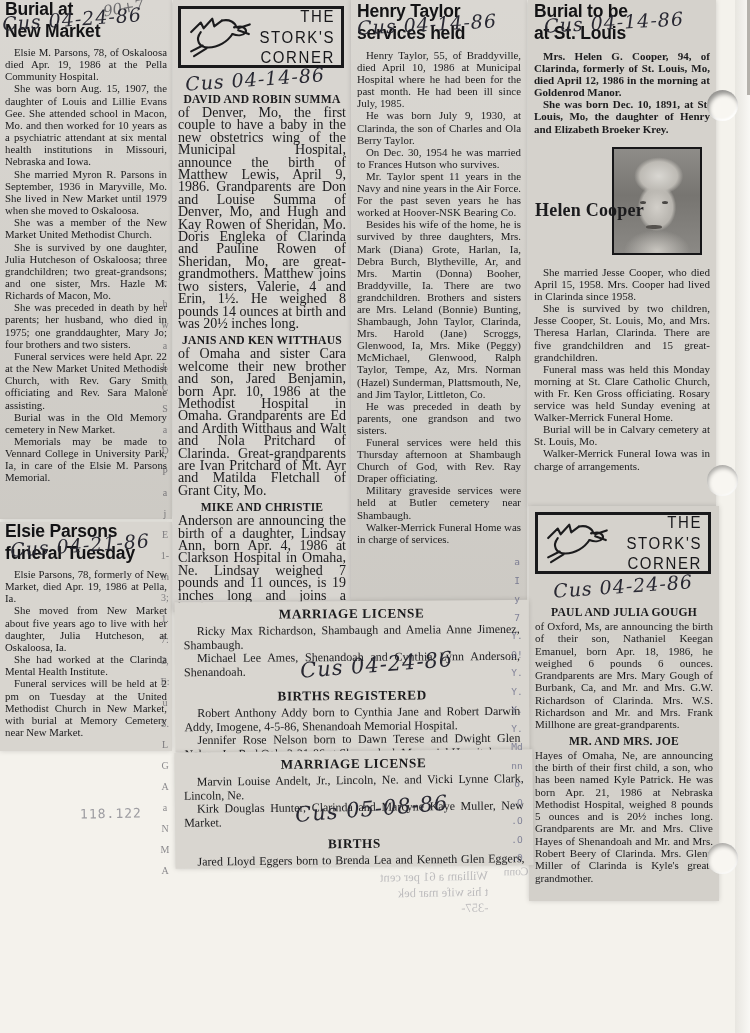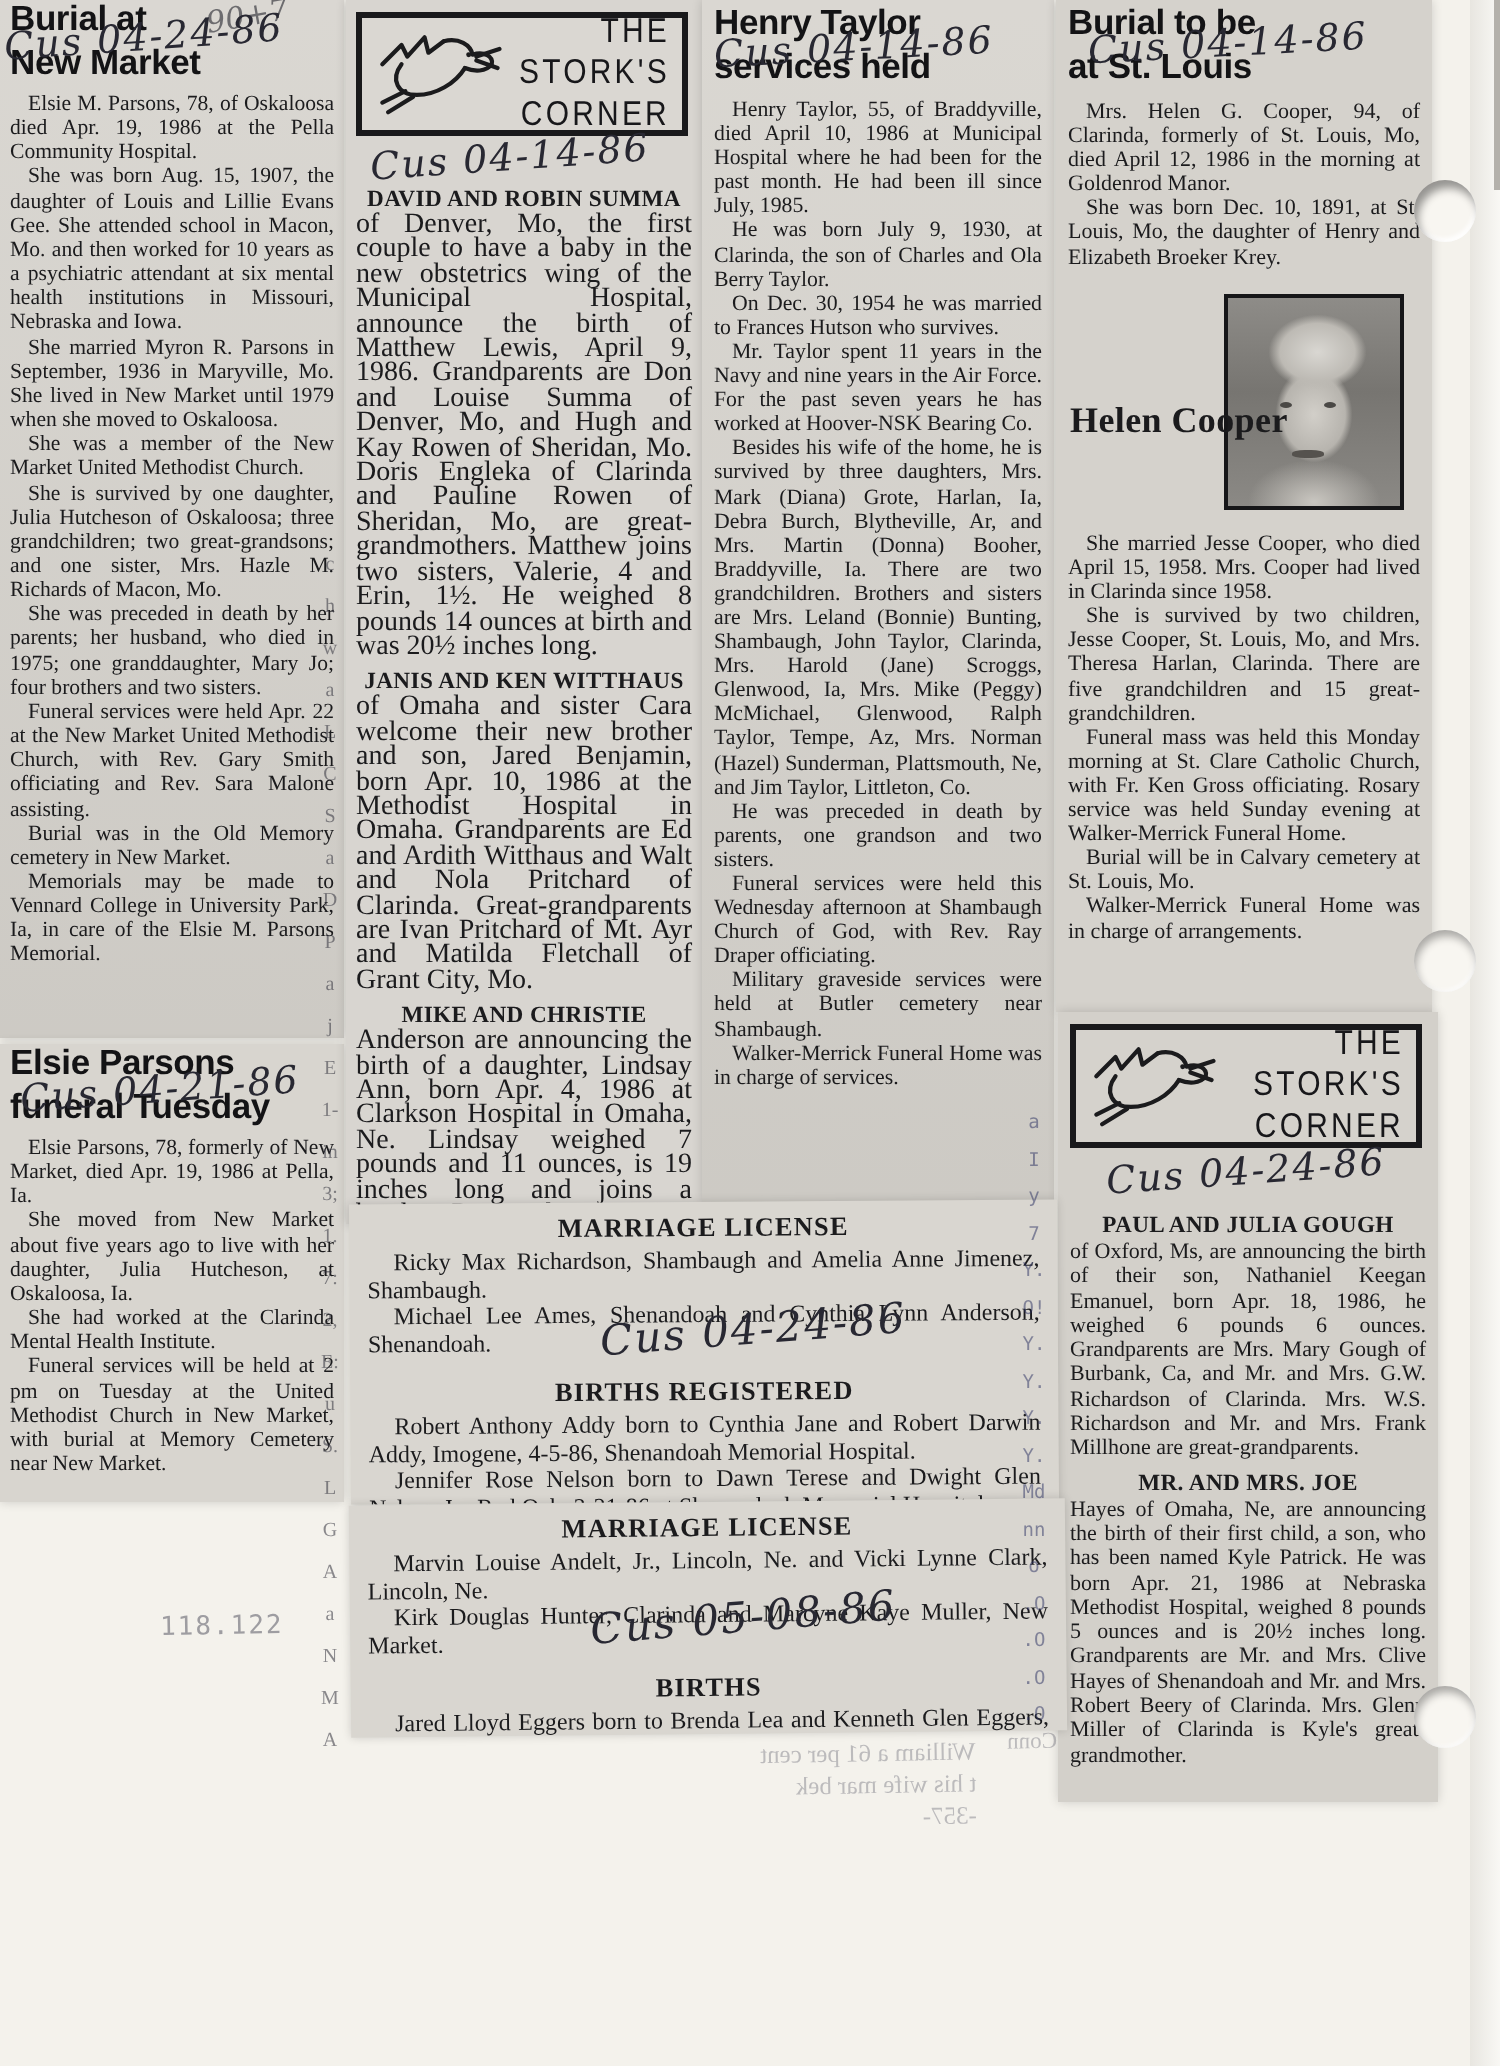--- a/index.html
+++ b/index.html
@@ -63,21 +63,21 @@
     background:
       radial-gradient(ellipse 34px 26px at 52% 26%, #d9d7d2 0%, #bdbab4 55%, rgba(0,0,0,0) 72%),
       radial-gradient(ellipse 24px 30px at 50% 56%, #d2cfc9 0%, #b7b4ae 65%, rgba(0,0,0,0) 80%),
       radial-gradient(ellipse 44px 28px at 50% 98%, #c9c6c0 0%, rgba(0,0,0,0) 75%),
       linear-gradient(180deg,#8e8c88 0%,#777571 45%,#8b8985 100%);
   }
   .photo .eye{position:absolute;width:6px;height:3px;background:#4a4845;border-radius:50%;top:52px;}
   .photo .eyeL{left:26px;} .photo .eyeR{left:48px;}
   .photo .mouth{position:absolute;width:16px;height:4px;background:#55524e;border-radius:40%;top:76px;left:32px;}
   .photo-caption{position:absolute;top:200px;left:7px;font-weight:bold;font-size:18px;letter-spacing:0.2px;}
-  .eTop{position:absolute;top:50px;left:6px;right:6px;}
+  .eTop{position:absolute;top:50px;left:6px;right:6px;font-weight:bold;}
   .eBottom{position:absolute;top:266px;left:6px;right:6px;}
 
   .rec-head{text-align:center;font-weight:bold;font-size:13.2px;letter-spacing:0.6px;margin:5px 0 2px;}
   .records p{font-size:12px;line-height:13.5px;text-align:justify;text-indent:13px;margin:0;}
 
   .vstrip{
     position:absolute;white-space:pre-line;font-size:10px;
     color:rgba(50,50,60,0.55);z-index:4;width:16px;text-align:center;
   }
   .stripL{left:157px;top:272px;line-height:21px;}
@@ -179,21 +179,21 @@
     <div class="hand" style="left:6px;top:13px;transform:rotate(-3deg);">Cus 04-14-86</div>
     <div class="hl" style="margin-top:2px;">Henry Taylor</div>
     <div class="hl hlgap">services held</div>
     <div class="bodytext bodyD" style="margin-top:6px;">
       <p>Henry Taylor, 55, of Braddyville, died April 10, 1986 at Municipal Hospital where he had been for the past month. He had been ill since July, 1985.</p>
       <p>He was born July 9, 1930, at Clarinda, the son of Charles and Ola Berry Taylor.</p>
       <p>On Dec. 30, 1954 he was married to Frances Hutson who survives.</p>
       <p>Mr. Taylor spent 11 years in the Navy and nine years in the Air Force. For the past seven years he has worked at Hoover-NSK Bearing Co.</p>
       <p>Besides his wife of the home, he is survived by three daughters, Mrs. Mark (Diana) Grote, Harlan, Ia, Debra Burch, Blytheville, Ar, and Mrs. Martin (Donna) Booher, Braddyville, Ia. There are two grandchildren. Brothers and sisters are Mrs. Leland (Bonnie) Bunting, Shambaugh, John Taylor, Clarinda, Mrs. Harold (Jane) Scroggs, Glenwood, Ia, Mrs. Mike (Peggy) McMichael, Glenwood, Ralph Taylor, Tempe, Az, Mrs. Norman (Hazel) Sunderman, Plattsmouth, Ne, and Jim Taylor, Littleton, Co.</p>
       <p>He was preceded in death by parents, one grandson and two sisters.</p>
-      <p>Funeral services were held this Wednesday afternoon at Shambaugh Church of God, with Rev. Ray Draper officiating.</p>
+      <p>Funeral services were held this Thursday afternoon at Shambaugh Church of God, with Rev. Ray Draper officiating.</p>
       <p>Military graveside services were held at Butler cemetery near Shambaugh.</p>
       <p>Walker-Merrick Funeral Home was in charge of services.</p>
     </div>
   </div>
 
   <div class="clip clipE">
     <div class="hand" style="left:16px;top:11px;transform:rotate(-3deg);">Cus 04-14-86</div>
     <div class="hl" style="margin-top:2px;">Burial to be</div>
     <div class="hl hlgap">at St. Louis</div>
     <div class="bodytext bodyE eTop">
@@ -204,21 +204,21 @@
       <div class="eye eyeL"></div>
       <div class="eye eyeR"></div>
       <div class="mouth"></div>
     </div>
     <div class="photo-caption">Helen Cooper</div>
     <div class="bodytext bodyE eBottom">
       <p>She married Jesse Cooper, who died April 15, 1958. Mrs. Cooper had lived in Clarinda since 1958.</p>
       <p>She is survived by two children, Jesse Cooper, St. Louis, Mo, and Mrs. Theresa Harlan, Clarinda. There are five grandchildren and 15 great-grandchildren.</p>
       <p>Funeral mass was held this Monday morning at St. Clare Catholic Church, with Fr. Ken Gross officiating. Rosary service was held Sunday evening at Walker-Merrick Funeral Home.</p>
       <p>Burial will be in Calvary cemetery at St. Louis, Mo.</p>
-      <p>Walker-Merrick Funeral Home was in charge of arrangements.</p>
+      <p>Walker-Merrick Funeral Iowa was in charge of arrangements.</p>
     </div>
   </div>
 
   <div class="clip clipF">
     <div class="mast">
       <span>
         <svg viewBox="0 0 66 50" width="64" height="48">
           <g fill="none" stroke="#1b1b1d" stroke-width="2.2" stroke-linecap="round" stroke-linejoin="round">
             <path d="M4 22 L14 12 L17 18 L26 8 L28 16 L36 10"></path>
             <path d="M36 10 C44 8 50 12 51 17 C57 15 62 18 61 22 C58 26 52 26 47 24"></path>

